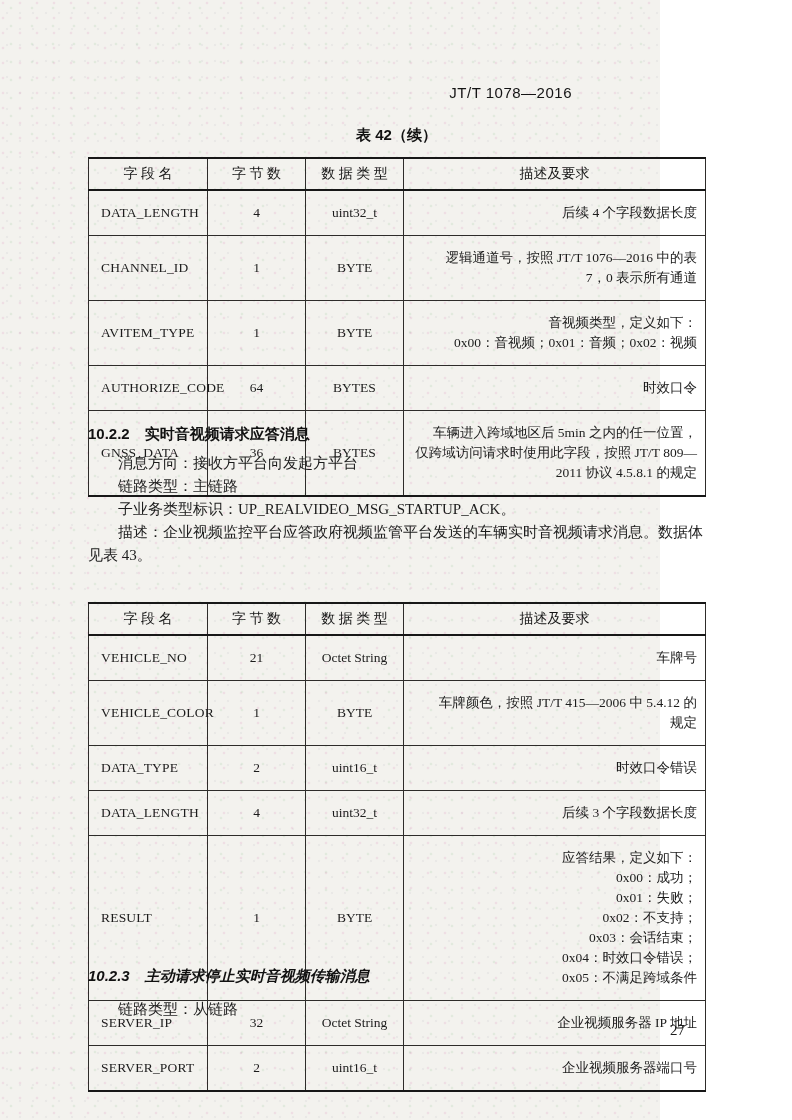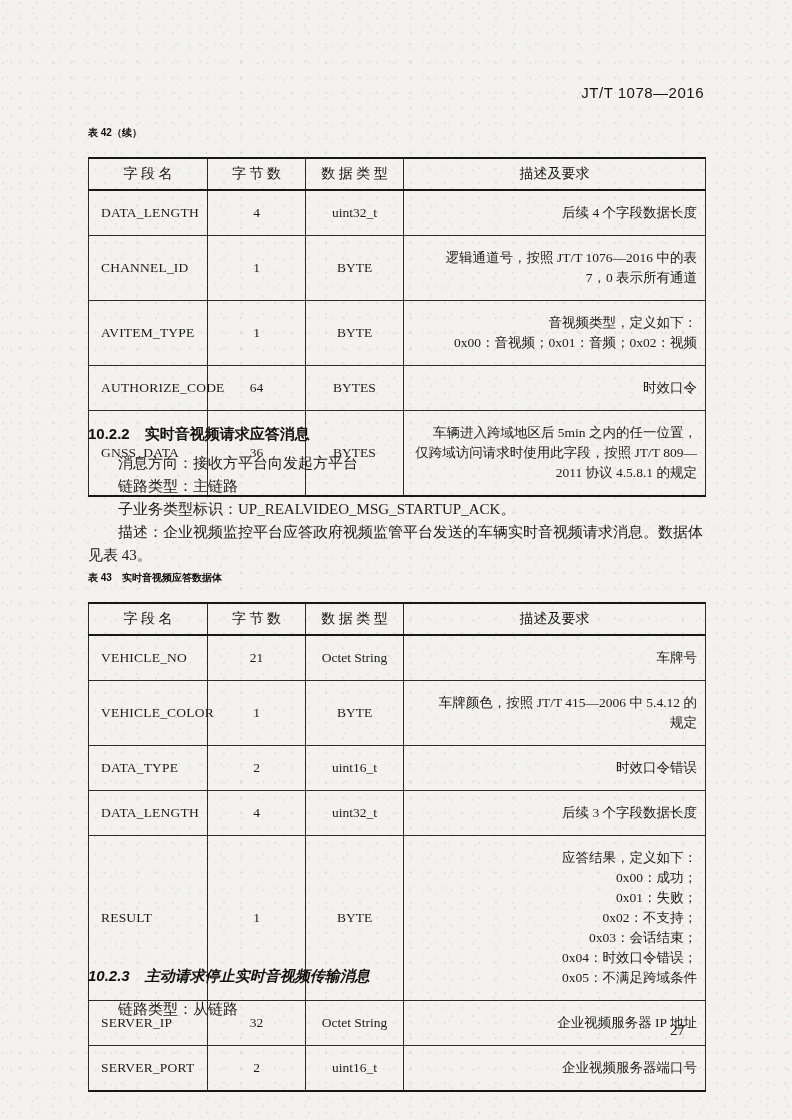--- a/index.html
+++ b/index.html
@@ -1,36 +1,36 @@
 <!DOCTYPE html>
 <html><head>
 <meta charset="utf-8">
 <style>
   html,body{margin:0;padding:0;}
   body{width:792px;height:1120px;overflow:hidden;}
   .page{
-    position:relative;width:792px;height:1120px;
+    position:relative;width:660px;height:1120px;
     background-color:#f3f2ee;
     background-image:
       radial-gradient(circle at 3px 3px, rgba(216,122,176,.16) 1px, transparent 1.7px),
       radial-gradient(circle at 11px 8px, rgba(118,182,126,.14) 1px, transparent 1.7px),
       radial-gradient(circle at 7px 13px, rgba(150,150,160,.10) 1px, transparent 1.6px);
     background-size:17px 15px,21px 18px,13px 16px;
     color:#1b1b1b;
     font-family:"Liberation Serif",serif;
   }
   .hdr{
     position:absolute;top:84px;right:88px;
     font-family:"Liberation Sans",sans-serif;
     font-size:15px;letter-spacing:.5px;color:#141414;
   }
   .tbl-title{
-    position:absolute;left:88px;width:617px;text-align:left;
+    position:absolute;left:88px;width:617px;text-align:center;
     font-family:"Liberation Sans",sans-serif;font-weight:bold;
-    font-size:10px;color:#111;
+    font-size:15px;color:#111;
   }
   .t42t{top:126px;}
   .t43t{top:571px;}
   table.gb{
     position:absolute;left:88px;
     border-collapse:collapse;table-layout:fixed;width:617px;
   }
   #t42{top:157px;}
   #t43{top:602px;}
   table.gb th,table.gb td{border:1px solid #2e2c2a;}
@@ -143,21 +143,20 @@
     <span class="sec-num">10.2.2</span><span>实时音视频请求应答消息</span>
   </div>
 
   <div class="paras p1">
     <p>消息方向：接收方平台向发起方平台</p>
     <p>链路类型：主链路</p>
     <p>子业务类型标识：UP_REALVIDEO_MSG_STARTUP_ACK。</p>
     <p>描述：企业视频监控平台应答政府视频监管平台发送的车辆实时音视频请求消息。数据体见表 43。</p>
   </div>
 
-  <div class="tbl-title t43t">表 43　实时音视频应答数据体</div>
 
   <table class="gb" id="t43">
     <colgroup>
       <col style="width:119px">
         <col style="width:98px">
         <col style="width:98px">
         <col style="width:302px">
     </colgroup>
     <thead>
       <tr>

